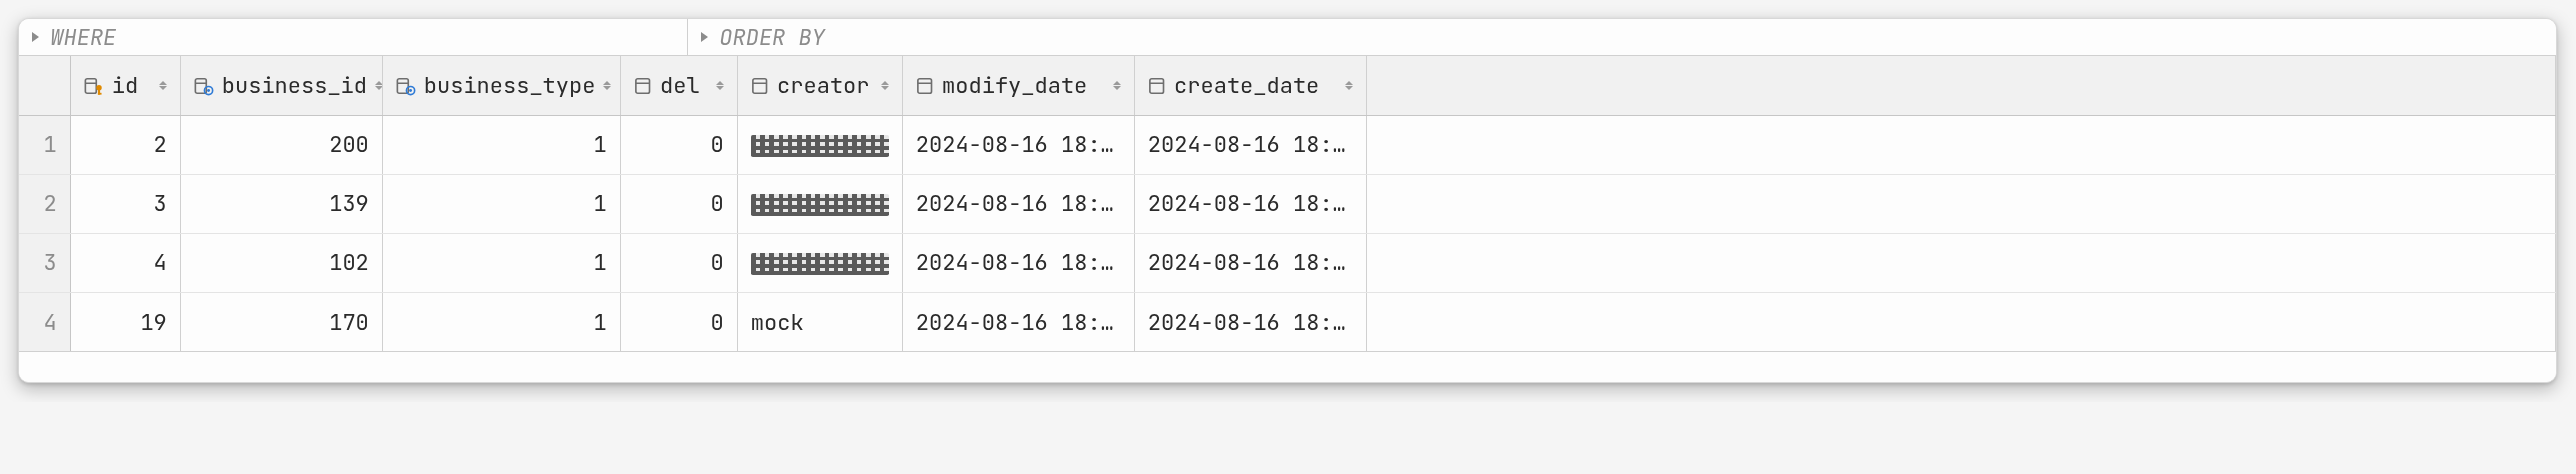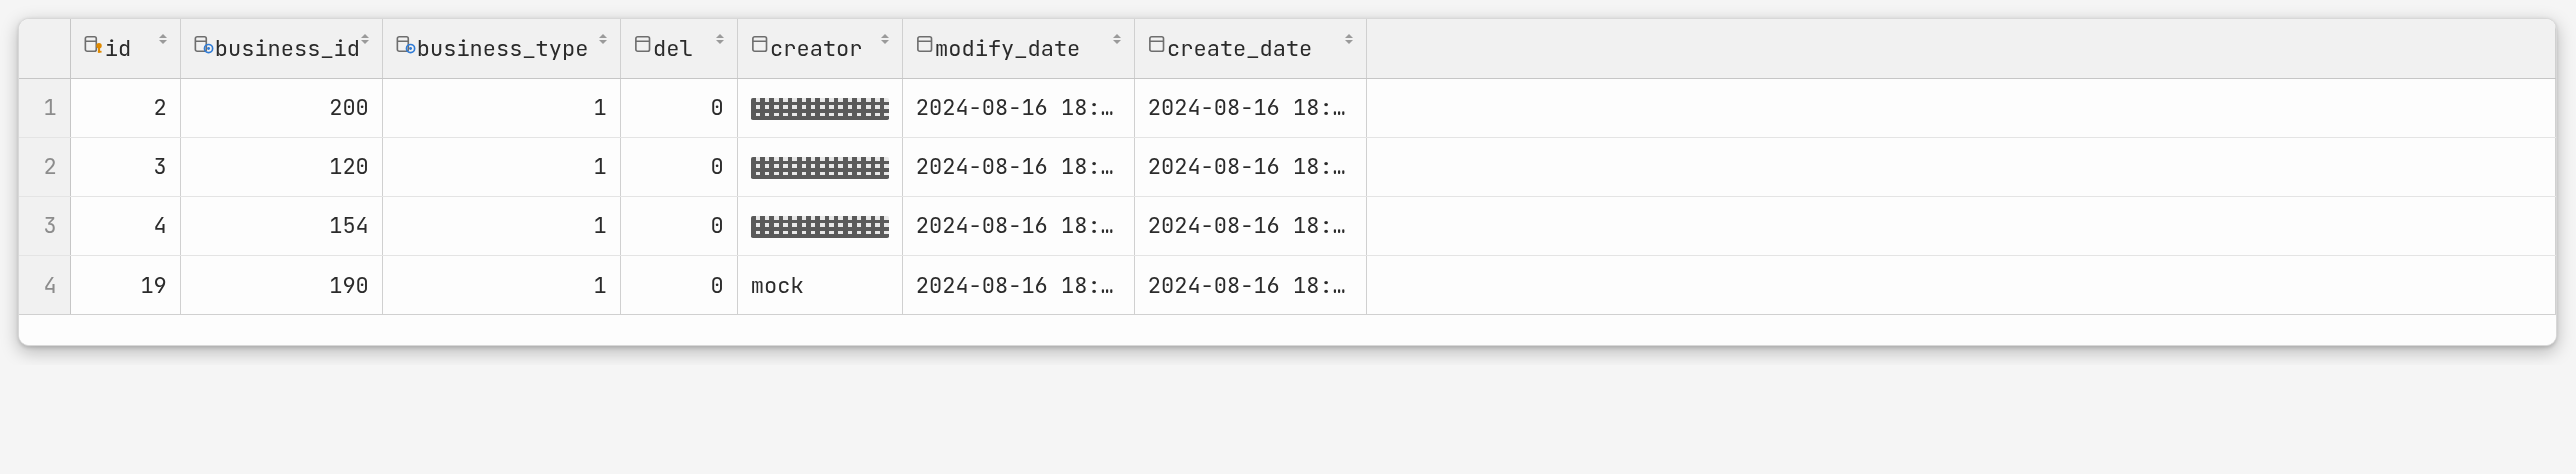--- a/index.html
+++ b/index.html
@@ -85,21 +85,22 @@
   col.c-biz-id { width: 202px; }
   col.c-biz-type { width: 238px; }
   col.c-del { width: 117px; }
   col.c-creator { width: 165px; }
   col.c-modify { width: 232px; }
   col.c-create { width: 232px; }
   col.c-gap { width: auto; }
 
   .th-inner {
     display: flex;
-    gap: 1px;
+    align-items: center;
+    gap: 8px;
     width: 100%;
   }
   .th-label { flex: 1; }
   .sort-icon {
     display:inline-flex;
     flex-direction: column;
     gap: 1.8px;
     flex-shrink: 0;
   }
   .sort-icon .up, .sort-icon .down {
@@ -134,20 +135,30 @@
     height: 31px;
     border-top: 0.9px solid #d0d0d0;
     background: #fdfdfd;
   }
 </style>
 </head>
 <body>
 
 <div class="panel">
 
+  <div class="filter-bar">
+    <div class="filter-cell where">
+      <span class="filter-arrow"></span>
+      <span>WHERE</span>
+    </div>
+    <div class="filter-cell orderby">
+      <span class="filter-arrow"></span>
+      <span>ORDER BY</span>
+    </div>
+  </div>
 
   <div class="table-wrap">
     <table>
       <colgroup>
         <col class="c-rowhead">
           <col class="c-id">
           <col class="c-biz-id">
           <col class="c-biz-type">
           <col class="c-del">
           <col class="c-creator">
@@ -289,43 +300,43 @@
             <td class="num">1</td>
             <td class="num">0</td>
             <td class="txt"><span class="redacted"></span></td>
             <td class="txt">2024-08-16 18:40:41</td>
             <td class="txt">2024-08-16 18:40:41</td>
             <td></td>
           </tr>
           <tr>
             <th class="row-head">2</th>
             <td class="num">3</td>
-            <td class="num">120</td>
+            <td class="num">139</td>
             <td class="num">1</td>
             <td class="num">0</td>
             <td class="txt"><span class="redacted"></span></td>
             <td class="txt">2024-08-16 18:40:50</td>
             <td class="txt">2024-08-16 18:40:50</td>
             <td></td>
           </tr>
           <tr>
             <th class="row-head">3</th>
             <td class="num">4</td>
-            <td class="num">154</td>
+            <td class="num">102</td>
             <td class="num">1</td>
             <td class="num">0</td>
             <td class="txt"><span class="redacted"></span></td>
             <td class="txt">2024-08-16 18:40:53</td>
             <td class="txt">2024-08-16 18:40:53</td>
             <td></td>
           </tr>
           <tr>
             <th class="row-head">4</th>
             <td class="num">19</td>
-            <td class="num">190</td>
+            <td class="num">170</td>
             <td class="num">1</td>
             <td class="num">0</td>
             <td class="txt">mock</td>
             <td class="txt">2024-08-16 18:41:10</td>
             <td class="txt">2024-08-16 18:41:10</td>
             <td></td>
           </tr>
         </tbody>
     </table>
   </div>

